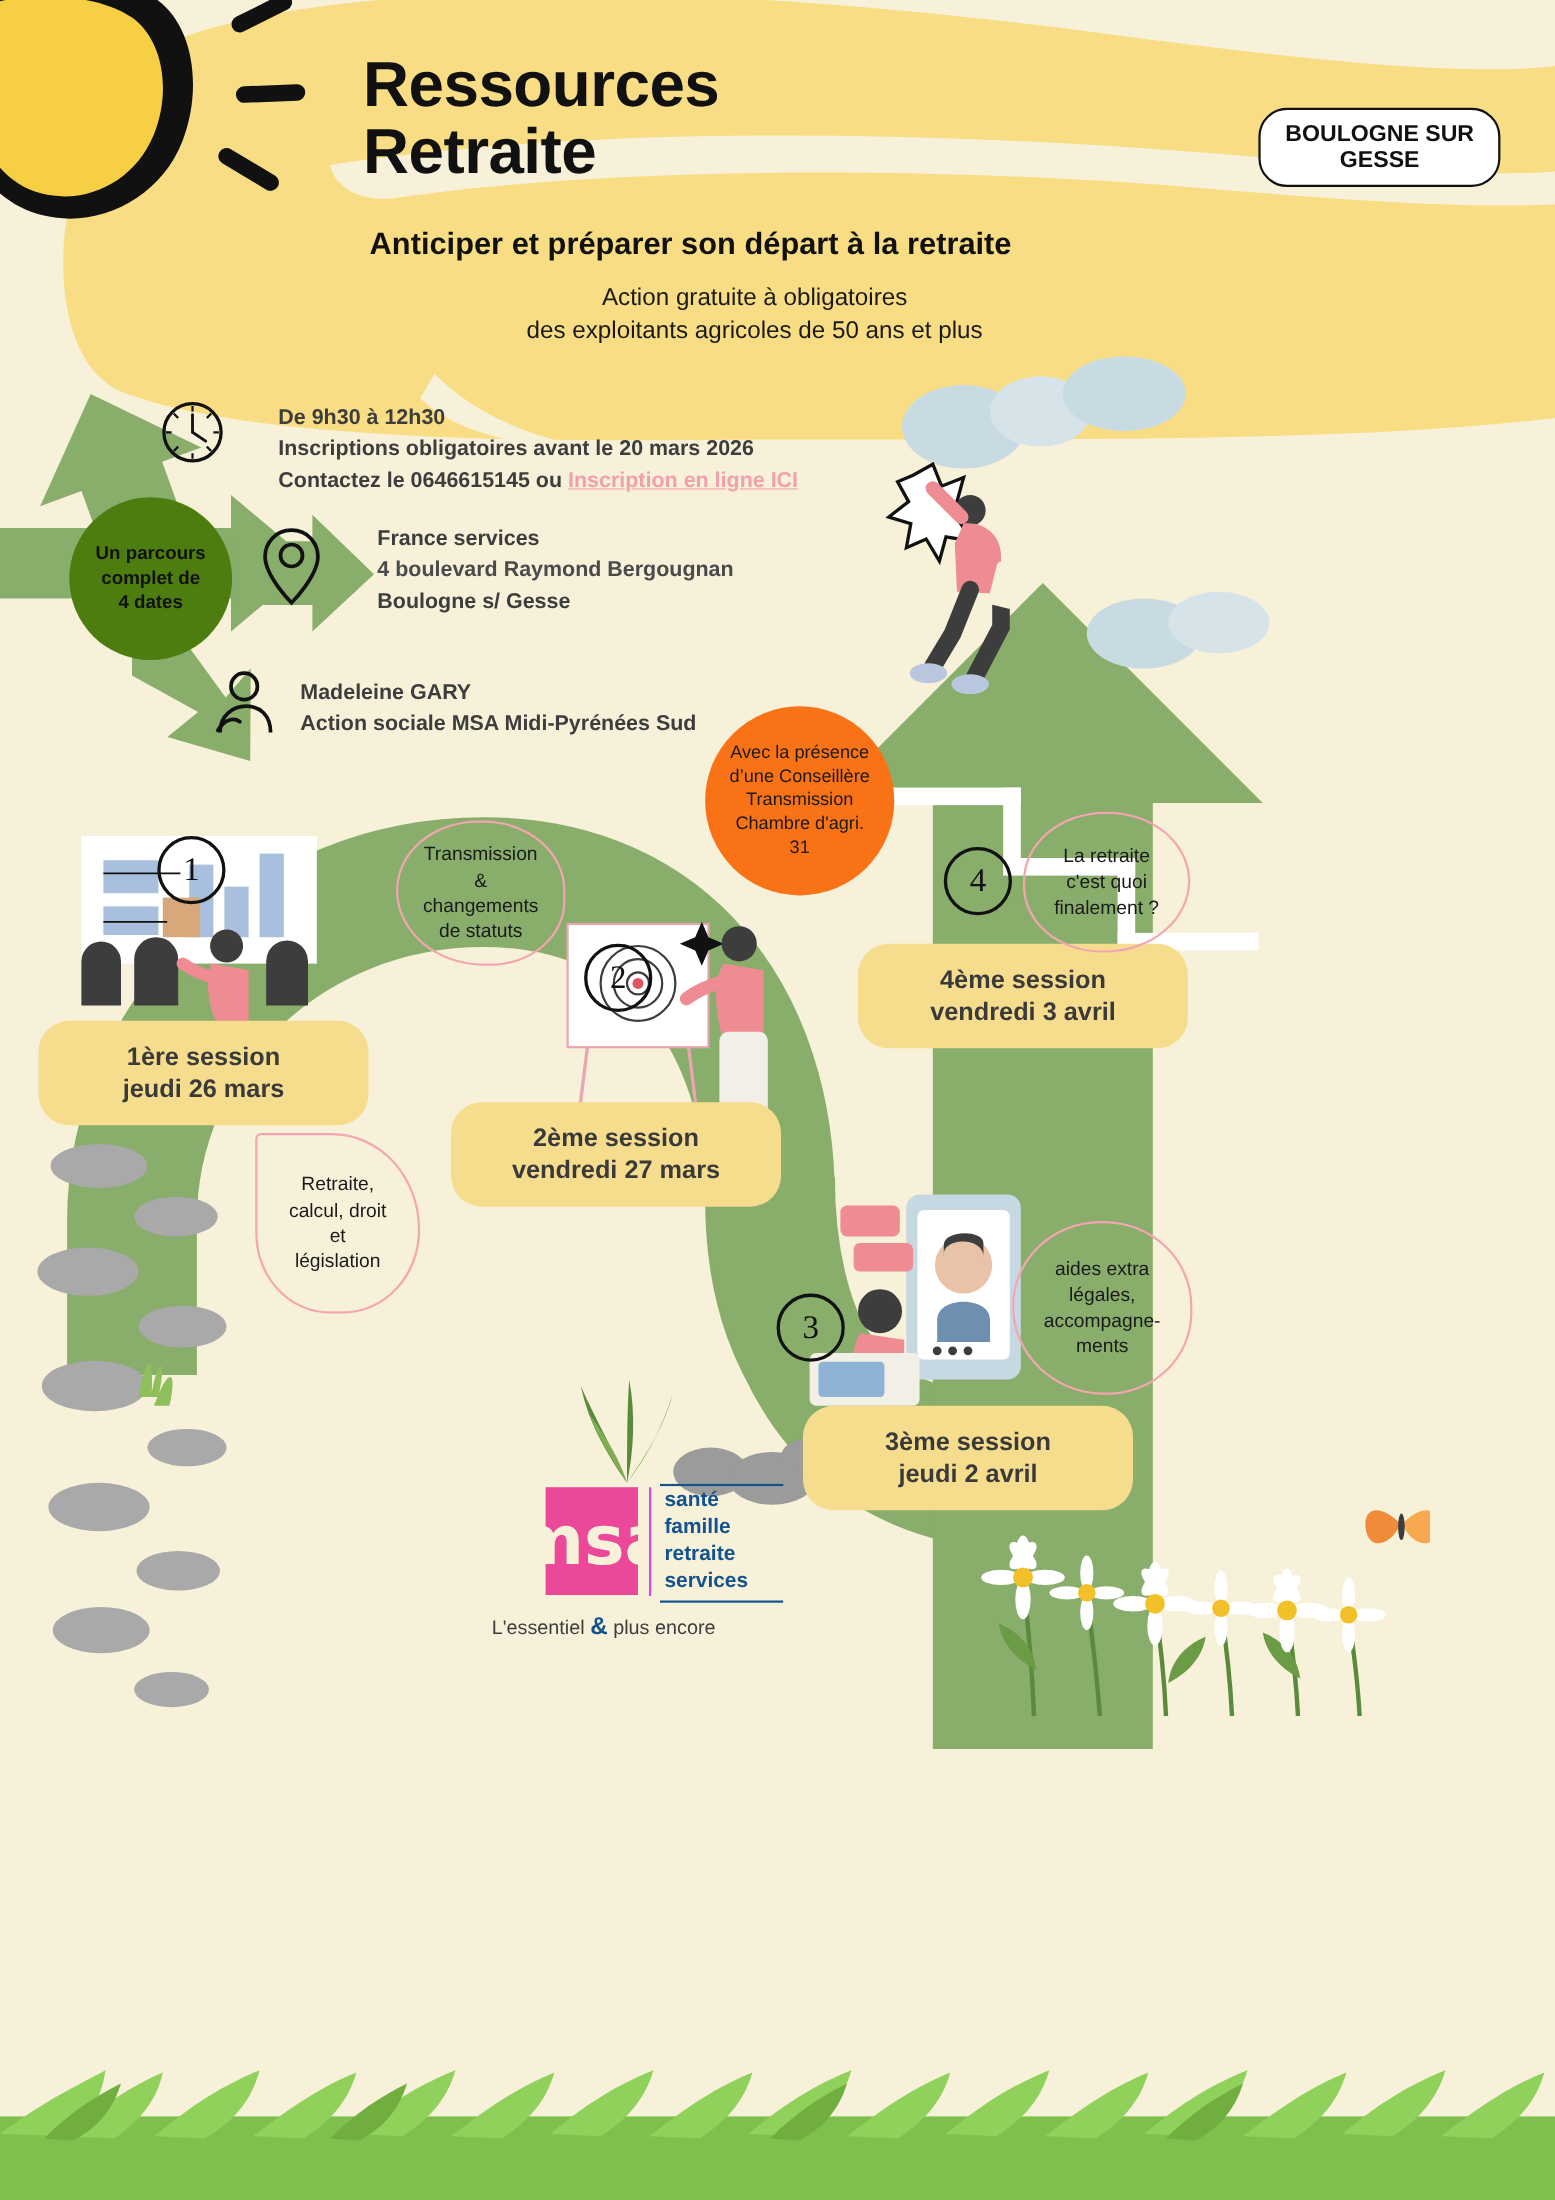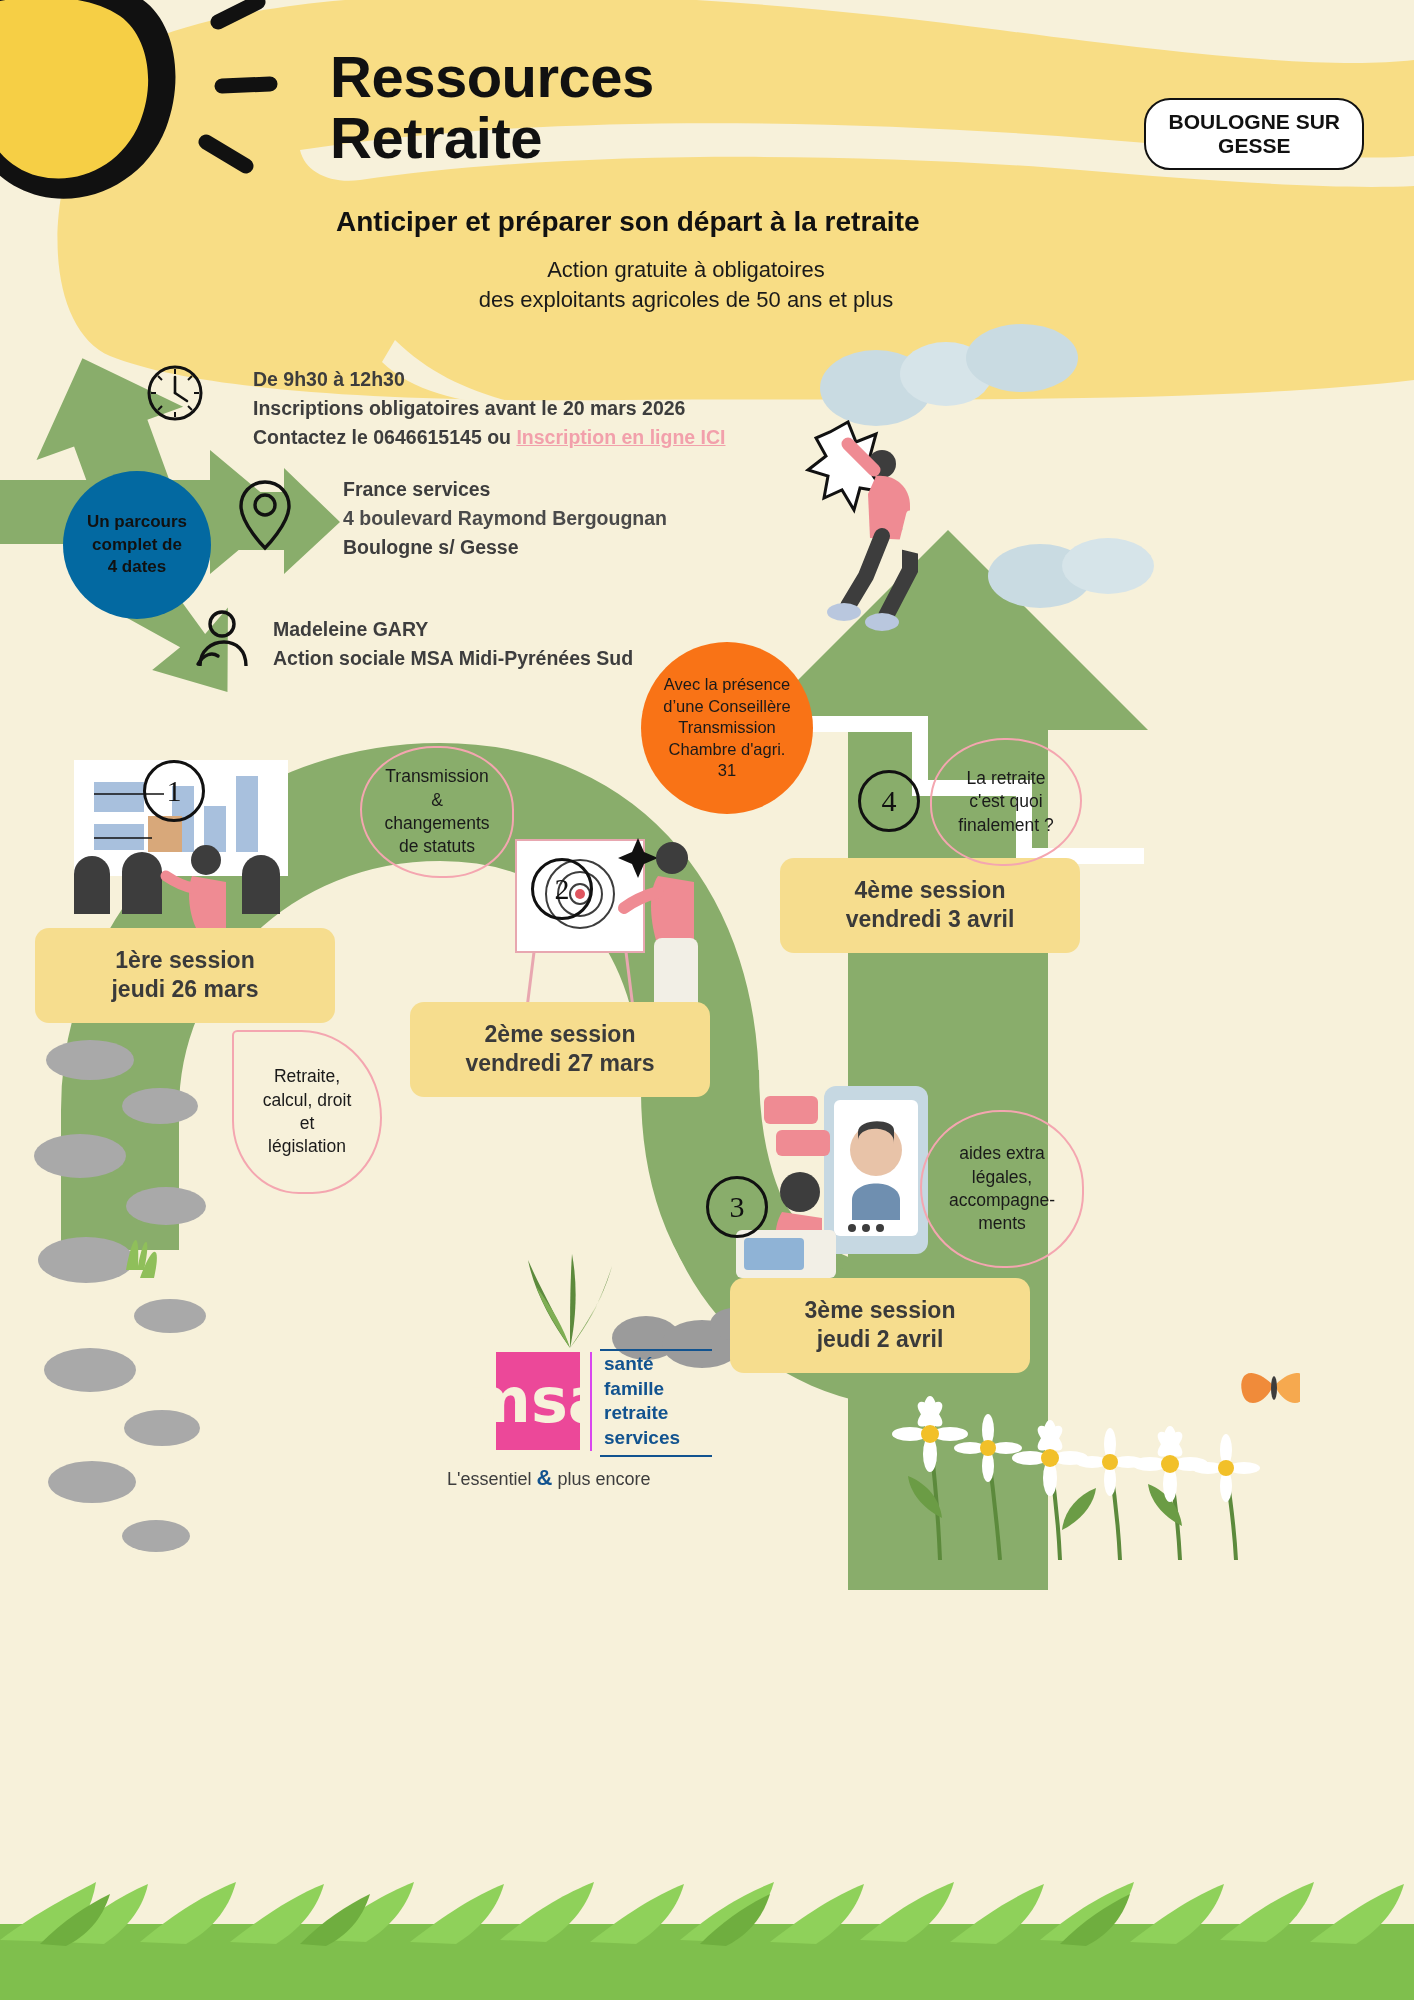--- a/index.html
+++ b/index.html
@@ -38,34 +38,34 @@
   .b{font-weight:bold;color:#3d3d3d;}
   .reg-link{color:#f2a0ab;font-weight:bold;text-decoration:underline;}
   .info1{left:228px;top:365px;width:640px;}
   .info2{left:318px;top:475px;width:520px;}
   .info3{left:248px;top:615px;width:560px;}
   .addr-reg{font-weight:bold;color:#4a4a4a;}
   
   .arrow-wrap{z-index:4;}
   
   .pink-badge{
-    left:63px;top:471px;width:148px;height:148px;border-radius:50%;
-    background:#0369a1;z-index:7;
+    left:63px;top:452px;width:148px;height:148px;border-radius:50%;
+    background:#4d7c0f;z-index:7;
     display:flex;align-items:center;justify-content:center;text-align:center;
     font-size:17px;font-weight:bold;color:#111;line-height:1.32;
   }
   .pink-big{
     left:641px;top:642px;width:172px;height:172px;border-radius:50%;
     background:#f97316;z-index:7;
     display:flex;align-items:center;justify-content:center;text-align:center;
     font-size:16.5px;color:#1a1a1a;line-height:1.3;
   }
   
   .pill{
-    z-index:14;background:#f6dd8e;border-radius:14px;
+    z-index:14;background:#f6dd8e;border-radius:28px;
     padding:18px 30px;text-align:center;
     font-size:23px;font-weight:bold;color:#3a3a3a;line-height:1.28;
   }
   .pill1{left:35px;top:928px;width:240px;}
   .pill2{left:410px;top:1002px;width:240px;}
   .pill3{left:730px;top:1278px;width:240px;}
   .pill4{left:780px;top:858px;width:240px;}
   
   .num-circle{
     z-index:18;border:3.5px solid #111;border-radius:50%;

